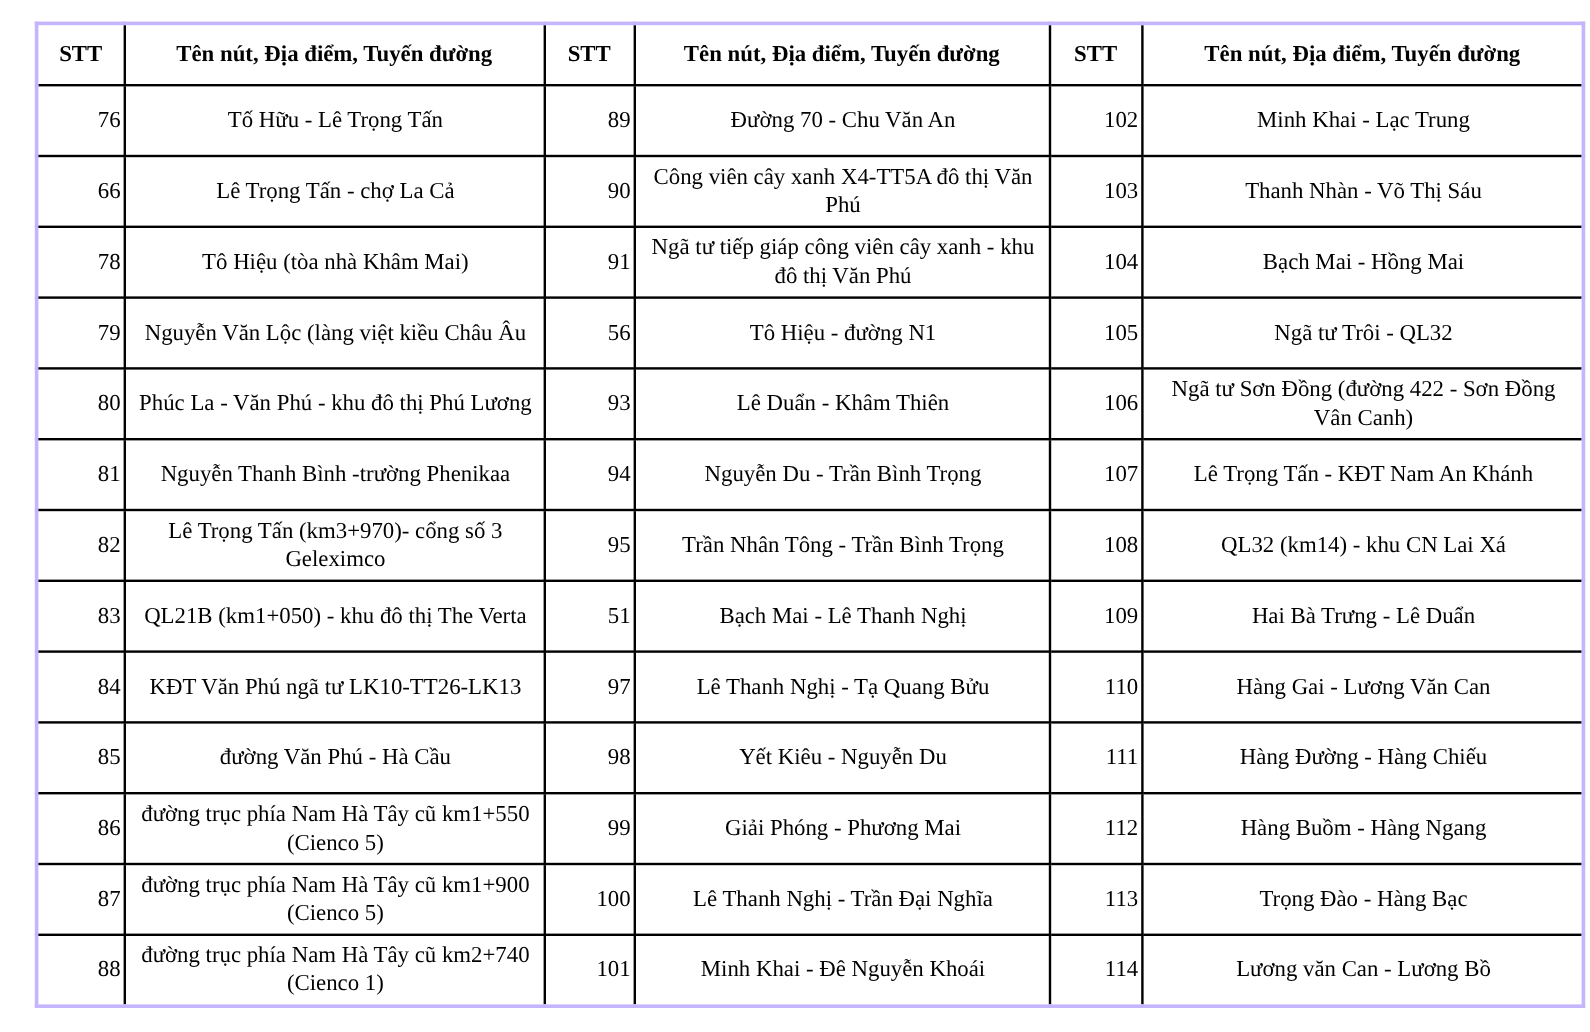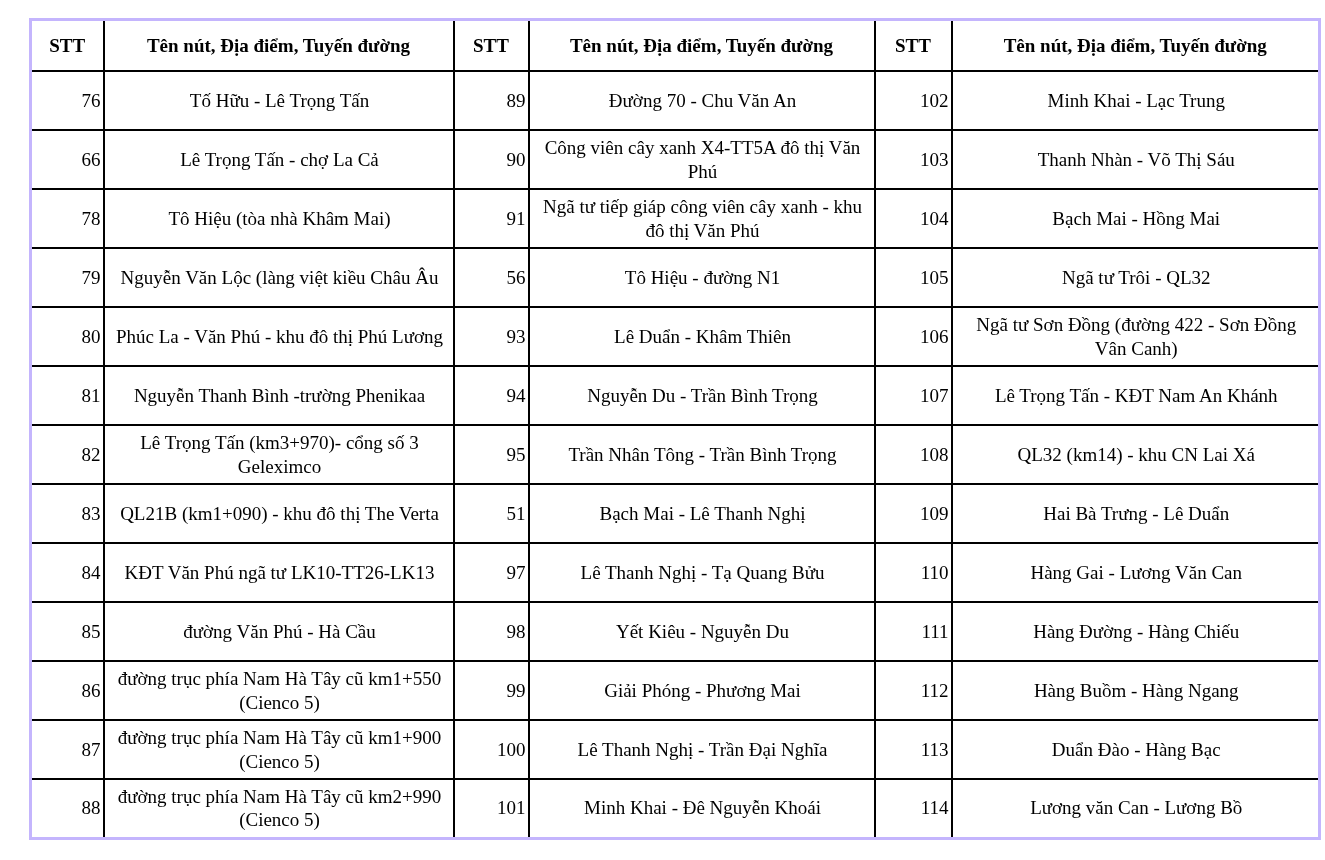--- a/index.html
+++ b/index.html
@@ -128,21 +128,21 @@
         <tr>
           <td class="stt-cell">82</td>
           <td class="name-cell">Lê Trọng Tấn (km3+970)- cổng số 3 Geleximco</td>
           <td class="stt-cell">95</td>
           <td class="name-cell">Trần Nhân Tông - Trần Bình Trọng</td>
           <td class="stt-cell">108</td>
           <td class="name-cell">QL32 (km14) - khu CN Lai Xá</td>
         </tr>
         <tr>
           <td class="stt-cell">83</td>
-          <td class="name-cell">QL21B (km1+090) - khu đô thị The Verta</td>
+          <td class="name-cell">QL21B (km1+050) - khu đô thị The Verta</td>
           <td class="stt-cell">51</td>
           <td class="name-cell">Bạch Mai - Lê Thanh Nghị</td>
           <td class="stt-cell">109</td>
           <td class="name-cell">Hai Bà Trưng - Lê Duẩn</td>
         </tr>
         <tr>
           <td class="stt-cell">84</td>
           <td class="name-cell">KĐT Văn Phú ngã tư LK10-TT26-LK13</td>
           <td class="stt-cell">97</td>
           <td class="name-cell">Lê Thanh Nghị - Tạ Quang Bửu</td>
@@ -164,25 +164,25 @@
           <td class="name-cell">Giải Phóng - Phương Mai</td>
           <td class="stt-cell">112</td>
           <td class="name-cell">Hàng Buồm - Hàng Ngang</td>
         </tr>
         <tr>
           <td class="stt-cell">87</td>
           <td class="name-cell">đường trục phía Nam Hà Tây cũ km1+900 (Cienco 5)</td>
           <td class="stt-cell">100</td>
           <td class="name-cell">Lê Thanh Nghị - Trần Đại Nghĩa</td>
           <td class="stt-cell">113</td>
-          <td class="name-cell">Duẩn Đào - Hàng Bạc</td>
+          <td class="name-cell">Trọng Đào - Hàng Bạc</td>
         </tr>
         <tr>
           <td class="stt-cell">88</td>
-          <td class="name-cell">đường trục phía Nam Hà Tây cũ km2+990 (Cienco 5)</td>
+          <td class="name-cell">đường trục phía Nam Hà Tây cũ km2+740 (Cienco 1)</td>
           <td class="stt-cell">101</td>
           <td class="name-cell">Minh Khai - Đê Nguyễn Khoái</td>
           <td class="stt-cell">114</td>
           <td class="name-cell">Lương văn Can - Lương Bồ</td>
         </tr>
       </tbody>
   </table>
 </div>
 
 </body></html>

